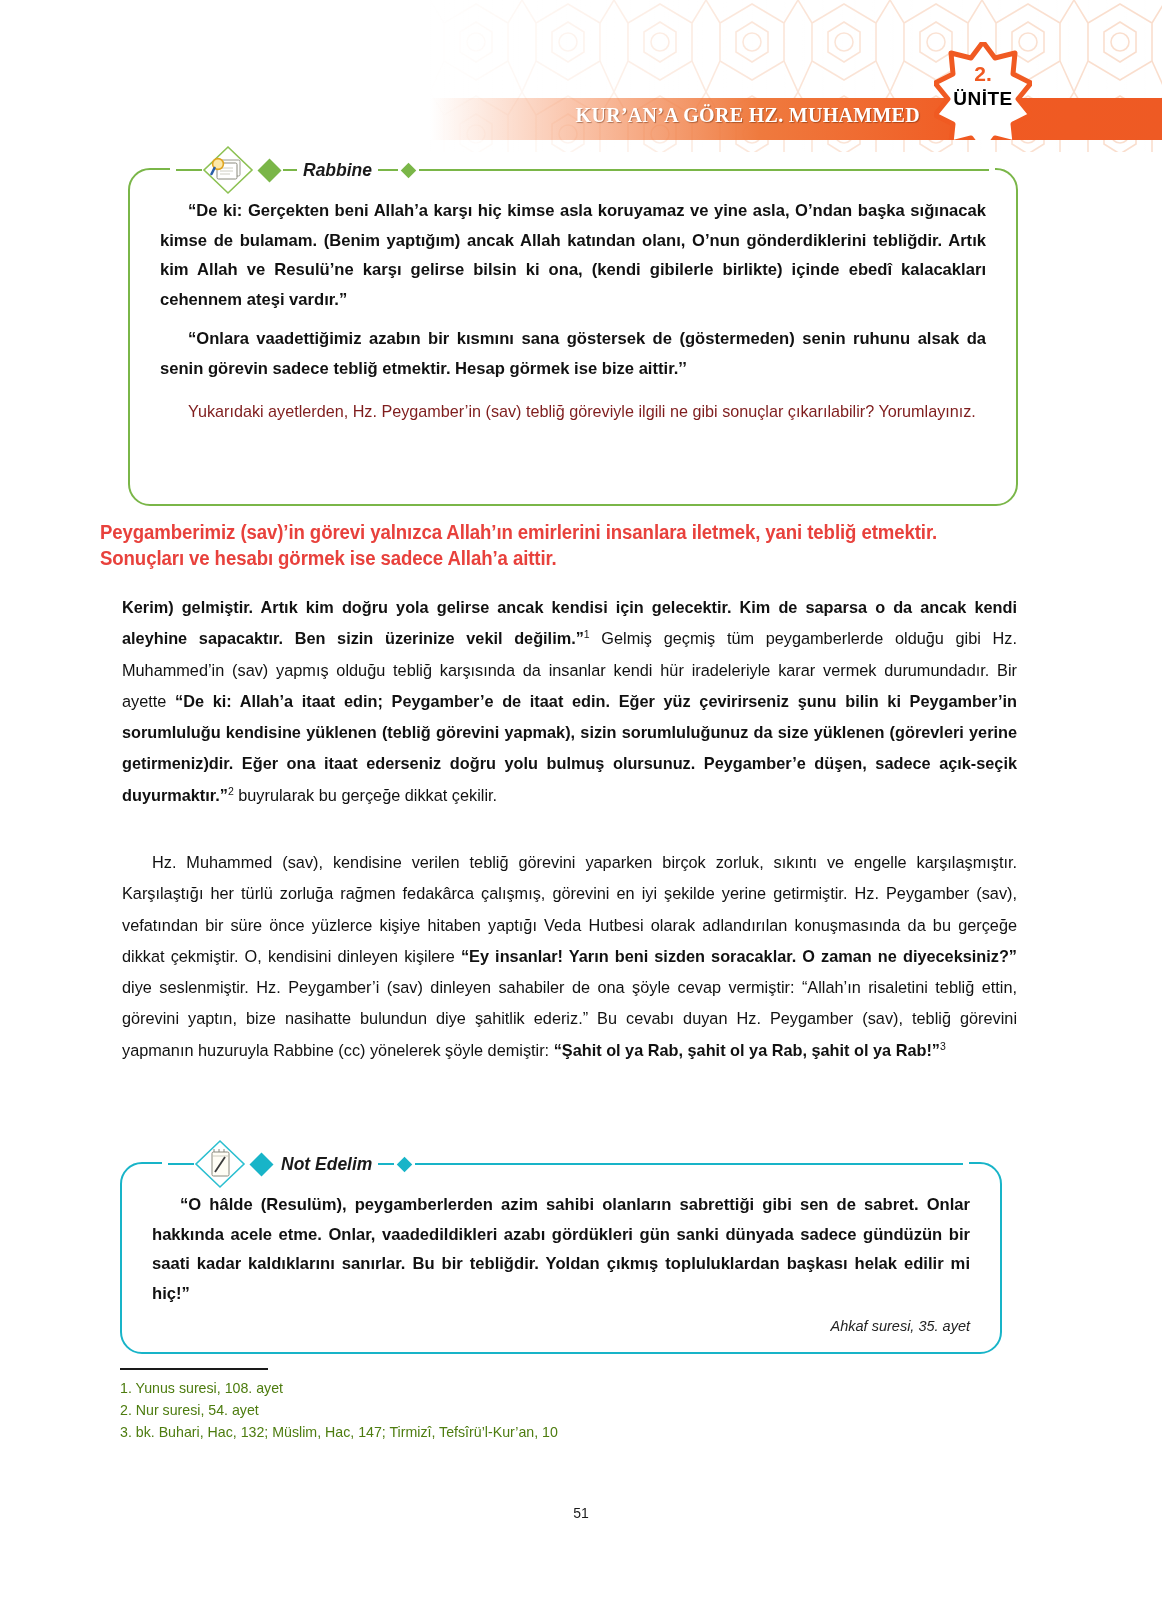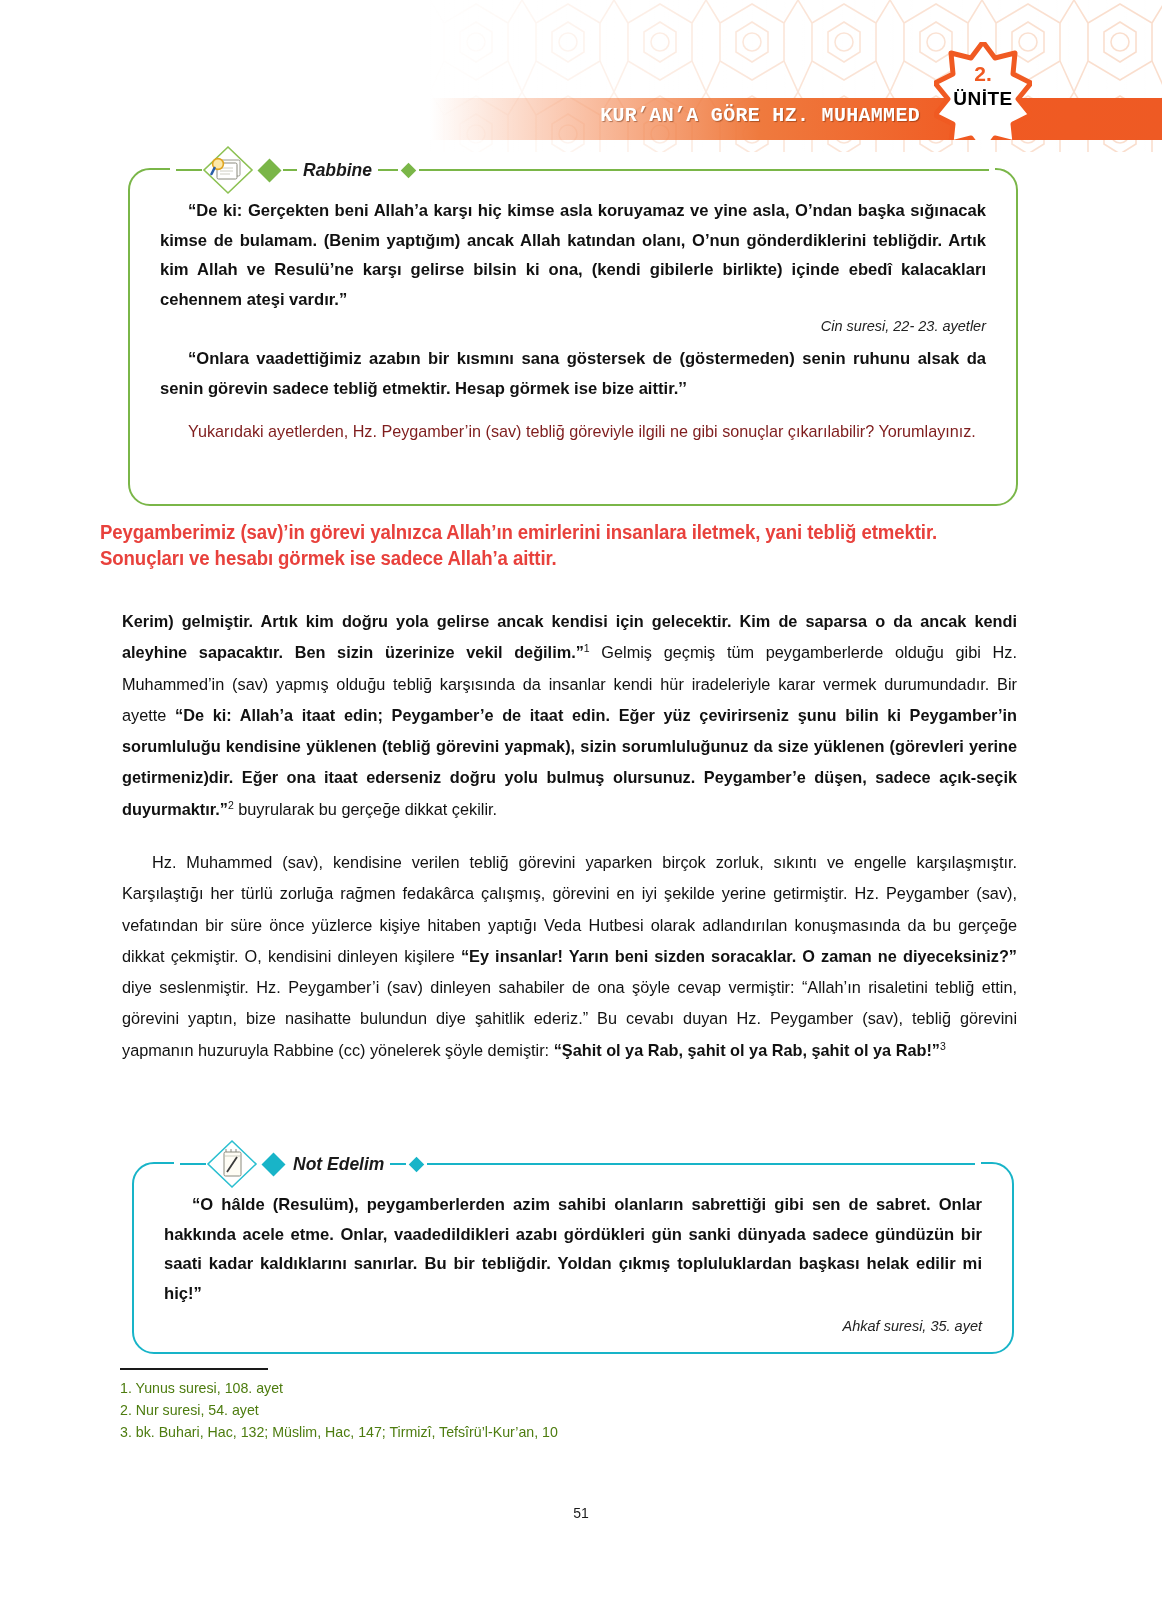--- a/index.html
+++ b/index.html
@@ -41,21 +41,21 @@
     position: absolute;
     top: 104px;
     left: 560px;
     width: 360px;
     text-align: right;
     color: #ffffff;
     font-size: 20px;
     font-weight: bold;
     letter-spacing: 0.3px;
     text-shadow: 1px 1px 1px rgba(90,30,0,0.45);
-    font-family: Liberation Mono, monospace;
+    font-family: Liberation Serif, serif;
   }
   .unit-badge {
     position: absolute;
     top: 42px;
     left: 934px;
     width: 98px;
     height: 98px;
   }
   .unit-badge svg { display: block; }
   .unit-badge .num {
@@ -267,37 +267,36 @@
     </div>
     <div class="diamond"></div>
     <div class="rule" style="width:14px;"></div>
     <div class="label">Rabbine</div>
     <div class="rule" style="width:20px;"></div>
     <div class="diamond small"></div>
     <div class="tail" style="width:570px;"></div>
   </div>
   <div class="box-body">
     <p class="q">“De ki: Gerçekten beni Allah’a karşı hiç kimse asla koruyamaz ve yine asla, O’ndan başka sığınacak kimse de bulamam. (Benim yaptığım) ancak Allah katından olanı, O’nun gönderdiklerini tebliğdir. Artık kim Allah ve Resulü’ne karşı gelirse bilsin ki ona, (kendi gibilerle birlikte) içinde ebedî kalacakları cehennem ateşi vardır.”</p>
-    <p class="cite">Cin suresi, 22- 23. ayetler</p>
     <p class="q" style="margin-top:10px;">“Onlara vaadettiğimiz azabın bir kısmını sana göstersek de (göstermeden) senin ruhunu alsak da senin görevin sadece tebliğ etmektir. Hesap görmek ise bize aittir.’’</p>
     <p class="ask">Yukarıdaki ayetlerden, Hz. Peygamber’in (sav) tebliğ göreviyle ilgili ne gibi sonuçlar çıkarılabilir? Yorumlayınız.</p>
   </div>
 </div>
 
 <div class="answer" style="top:519px;">Peygamberimiz (sav)’in görevi yalnızca Allah’ın emirlerini insanlara iletmek, yani tebliğ etmektir. Sonuçları ve hesabı görmek ise sadece Allah’a aittir.</div>
 
-<div class="body-p" style="top:592px;margin-top:14px;">
+<div class="body-p" style="top:592px;">
   <b>Kerim) gelmiştir. Artık kim doğru yola gelirse ancak kendisi için gelecektir. Kim de saparsa o da ancak kendi aleyhine sapacaktır. Ben sizin üzerinize vekil değilim.”</b><sup>1</sup><span> Gelmiş geçmiş tüm peygamberlerde olduğu gibi Hz. Muhammed’in (sav) yapmış olduğu tebliğ karşısında da insanlar kendi hür iradeleriyle karar vermek durumundadır. Bir ayette </span><b>“De ki: Allah’a itaat edin; Peygamber’e de itaat edin. Eğer yüz çevirirseniz şunu bilin ki Peygamber’in sorumluluğu kendisine yüklenen (tebliğ görevini yapmak), sizin sorumluluğunuz da size yüklenen (görevleri yerine getirmeniz)dir. Eğer ona itaat ederseniz doğru yolu bulmuş olursunuz. Peygamber’e düşen, sadece açık-seçik duyurmaktır.”</b><sup>2</sup><span> buyrularak bu gerçeğe dikkat çekilir.</span>
 </div>
 
 <div class="body-p indent" style="top:847px;">
   <span>Hz. Muhammed (sav), kendisine verilen tebliğ görevini yaparken birçok zorluk, sıkıntı ve engelle karşılaşmıştır. Karşılaştığı her türlü zorluğa rağmen fedakârca çalışmış, görevini en iyi şekilde yerine getirmiştir. Hz. Peygamber (sav), vefatından bir süre önce yüzlerce kişiye hitaben yaptığı Veda Hutbesi olarak adlandırılan konuşmasında da bu gerçeğe dikkat çekmiştir. O, kendisini dinleyen kişilere </span><b>“Ey insanlar! Yarın beni sizden soracaklar. O zaman ne diyeceksiniz?”</b><span> diye seslenmiştir. Hz. Peygamber’i (sav) dinleyen sahabiler de ona şöyle cevap vermiştir: “Allah’ın risaletini tebliğ ettin, görevini yaptın, bize nasihatte bulundun diye şahitlik ederiz.” Bu cevabı duyan Hz. Peygamber (sav), tebliğ görevini yapmanın huzuruyla Rabbine (cc) yönelerek şöyle demiştir: </span><b>“Şahit ol ya Rab, şahit ol ya Rab, şahit ol ya Rab!”</b><sup>3</sup>
 </div>
 
-<div class="box teal" style="top:1162px; left:132px; width:882px; height:192px;">
+<div class="box teal" style="top:1162px; left:120px; width:882px; height:192px;">
   <div class="box-head">
     <div class="rule"></div>
     <div class="icon-holder">
       <svg width="52" height="50" viewBox="0 0 52 50" xmlns="http://www.w3.org/2000/svg">
         <path d="M26 2 L50 25 L26 48 L2 25 Z" fill="none" stroke="#2bbfd0" stroke-width="1.6"></path>
         <g transform="translate(16,11)">
           <rect x="2" y="2" width="17" height="24" rx="1.5" fill="#fffdf5" stroke="#8a8a7e" stroke-width="1"></rect>
           <line x1="4" y1="2" x2="4" y2="-1" stroke="#8a8a7e" stroke-width="1"></line>
           <line x1="9" y1="2" x2="9" y2="-1" stroke="#8a8a7e" stroke-width="1"></line>
           <line x1="14" y1="2" x2="14" y2="-1" stroke="#8a8a7e" stroke-width="1"></line>

